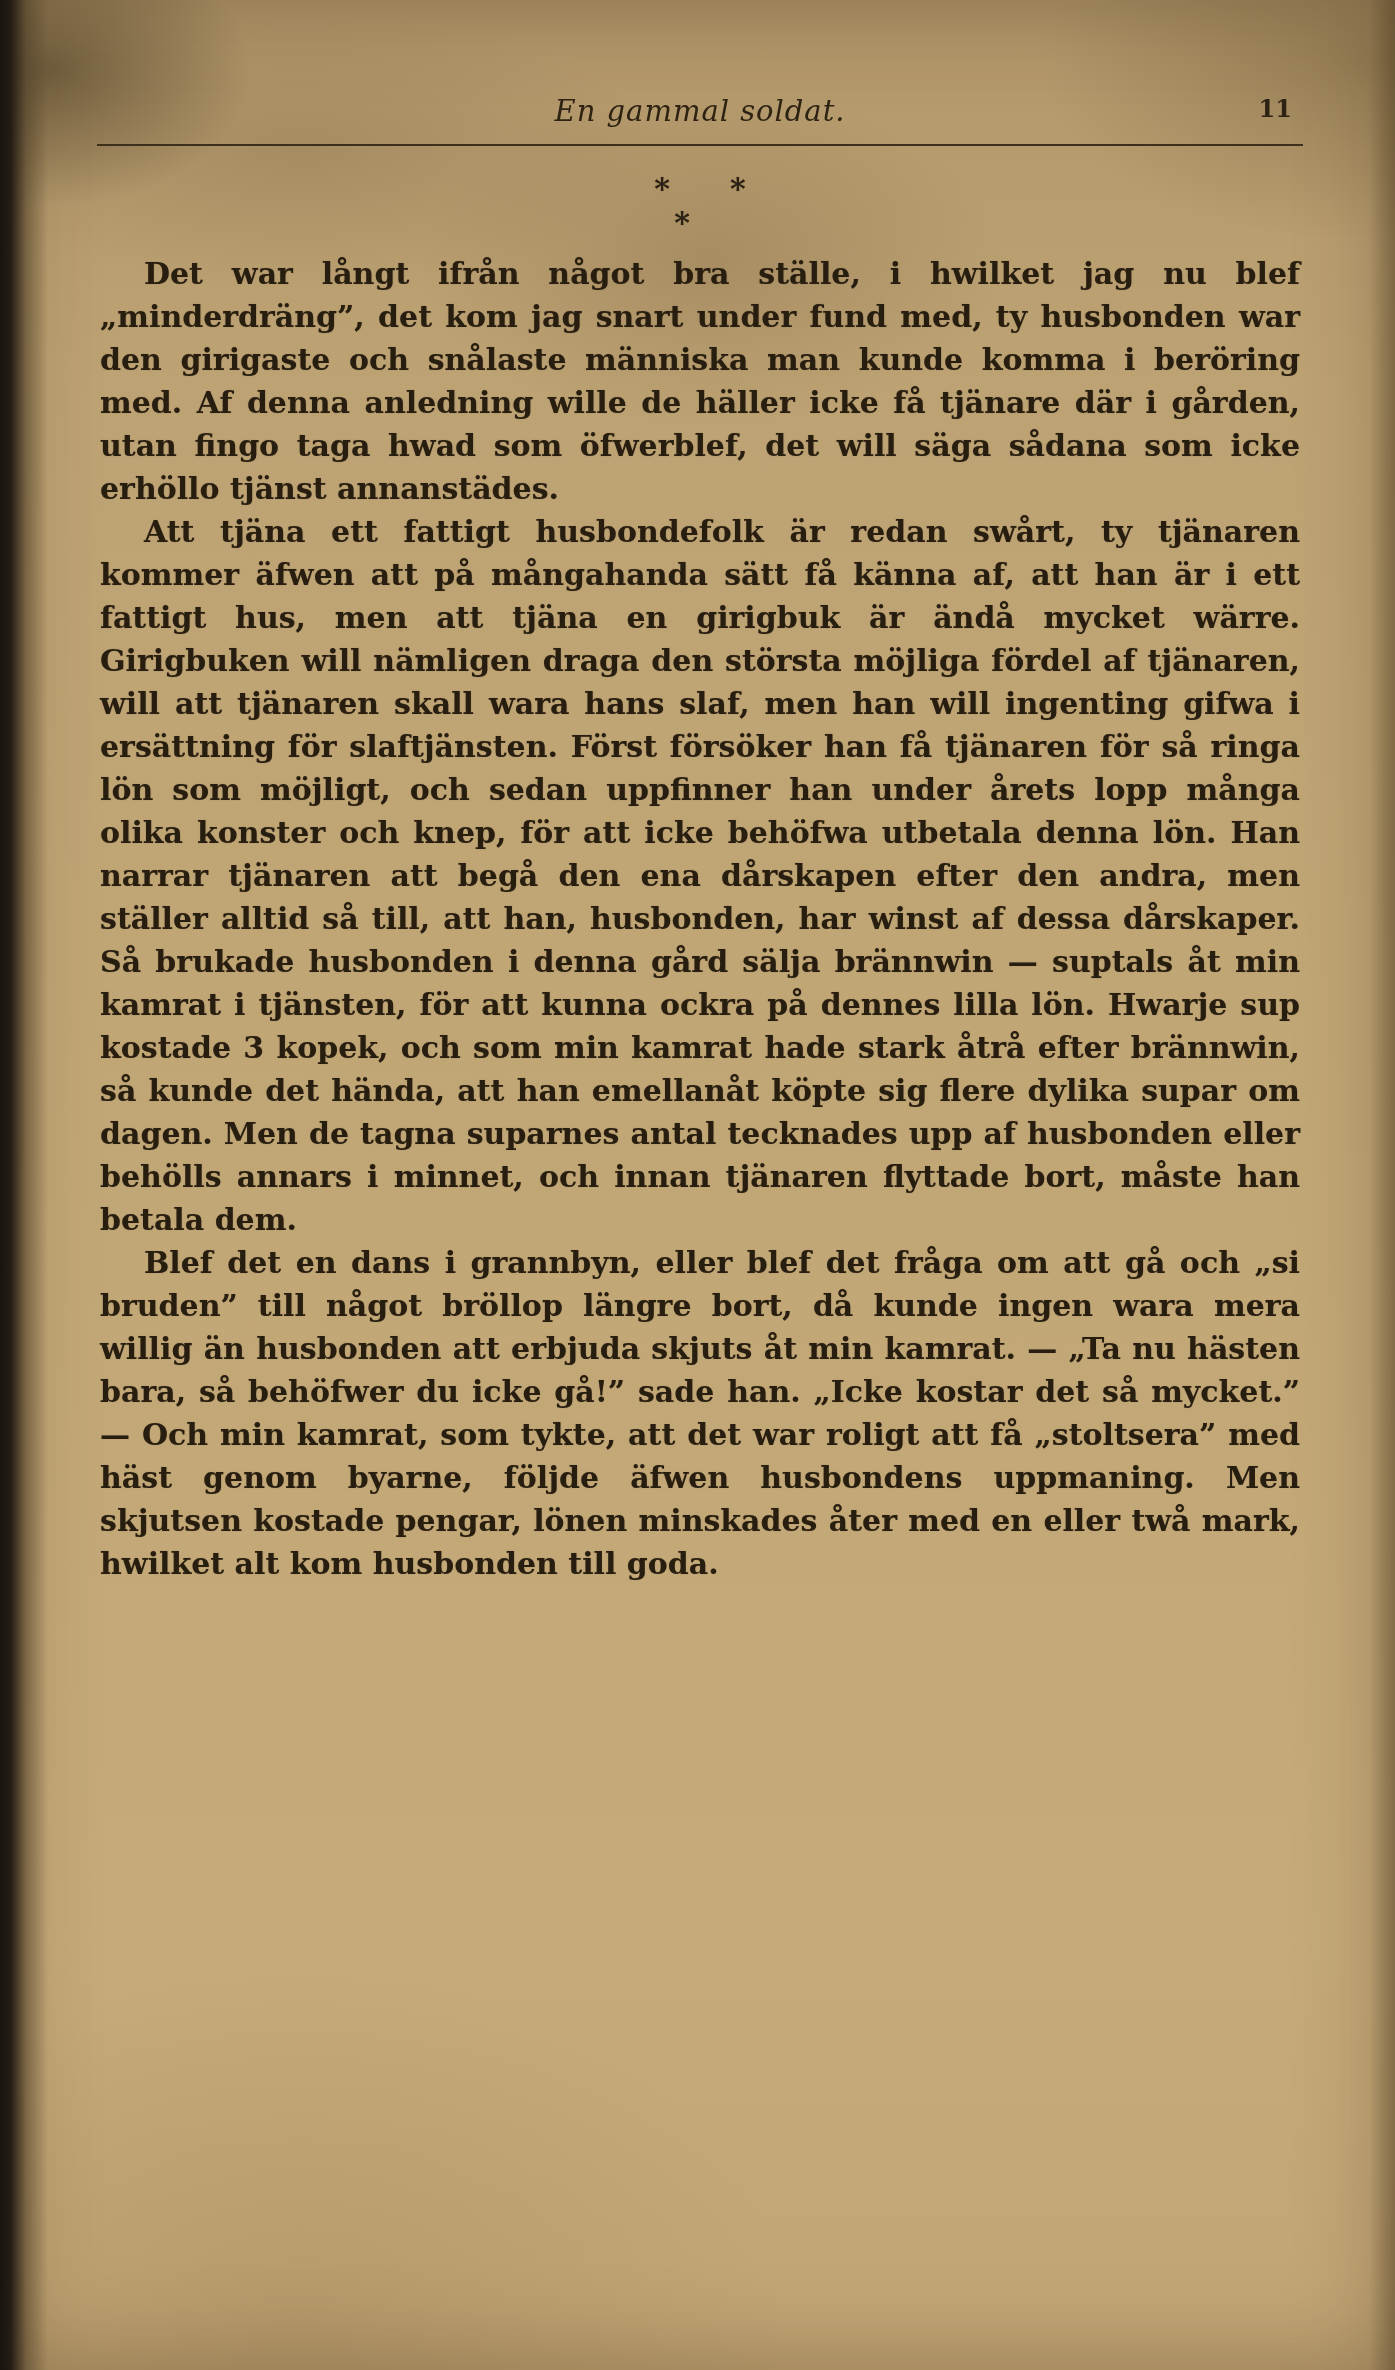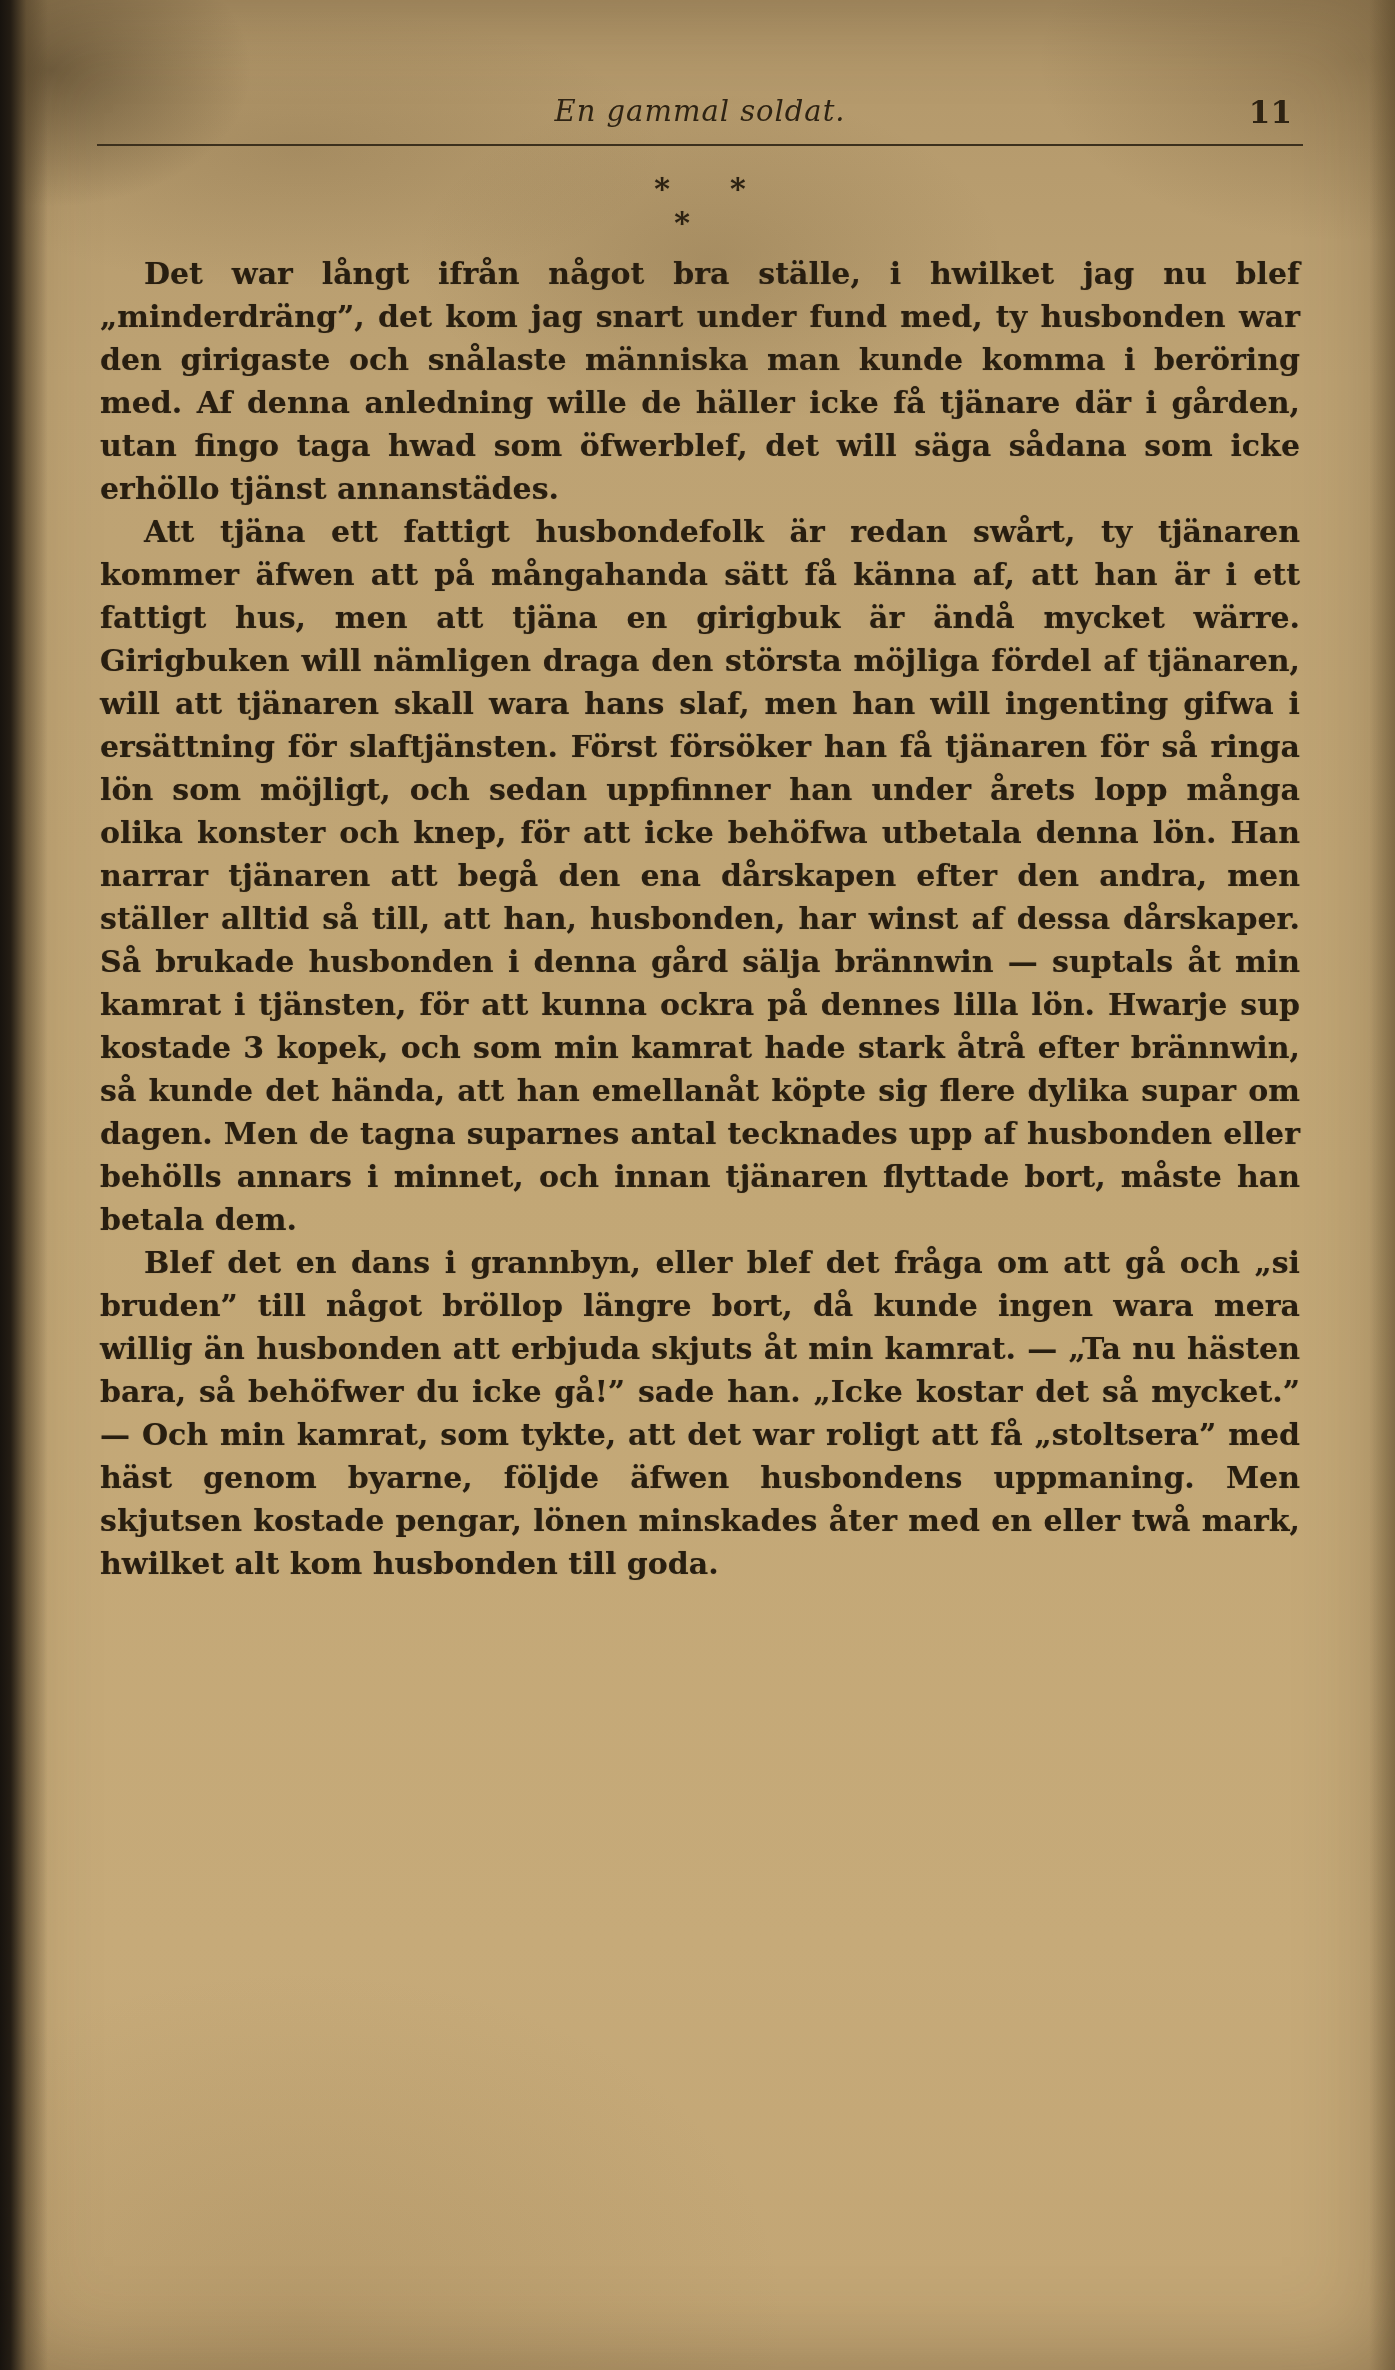--- a/index.html
+++ b/index.html
@@ -41,21 +41,21 @@
   }
   .running-title {
     position: absolute; left: 0; right: 0;
     text-align: center;
     font-style: italic;
     font-size: 29px;
     letter-spacing: 1px;
   }
   .page-number {
     position: absolute; right: 8px; top: 0;
-    font-size: 31px;
+    font-size: 24px;
     font-weight: bold;
   }
   .rule {
     position: absolute;
     top: 144px; left: 97px; width: 1206px; height: 2px;
     background: #3c301d;
   }
   .page-body {
     position: absolute;
     top: 164px; left: 100px; width: 1200px;

